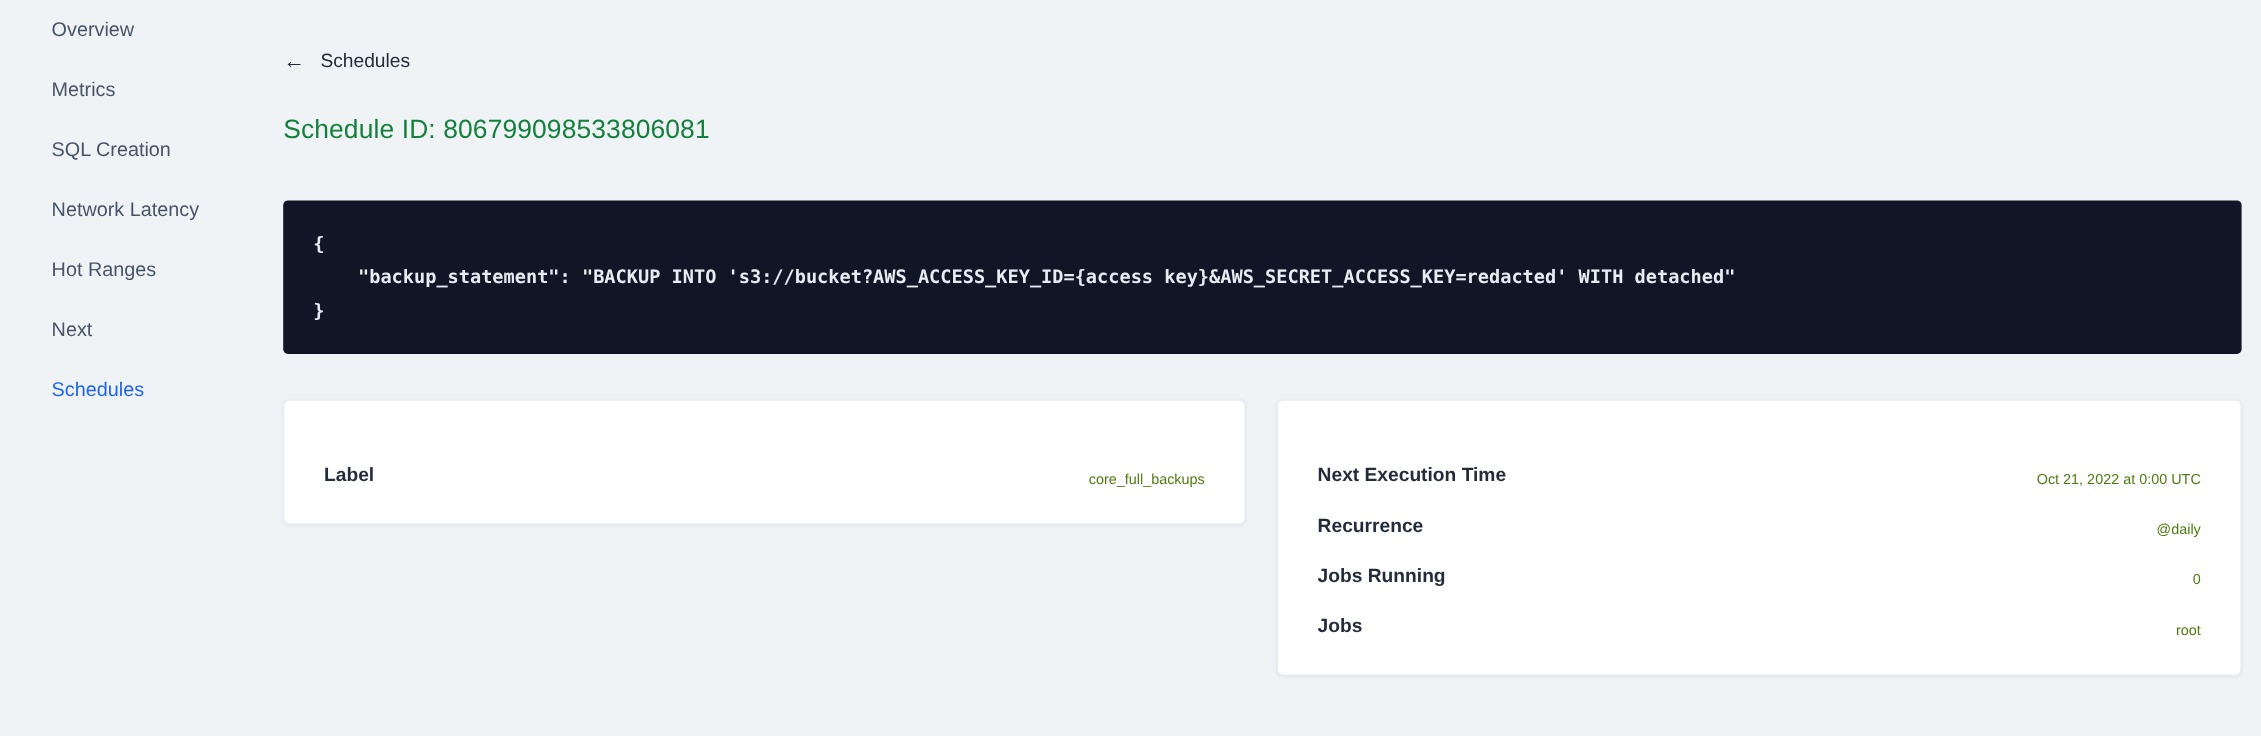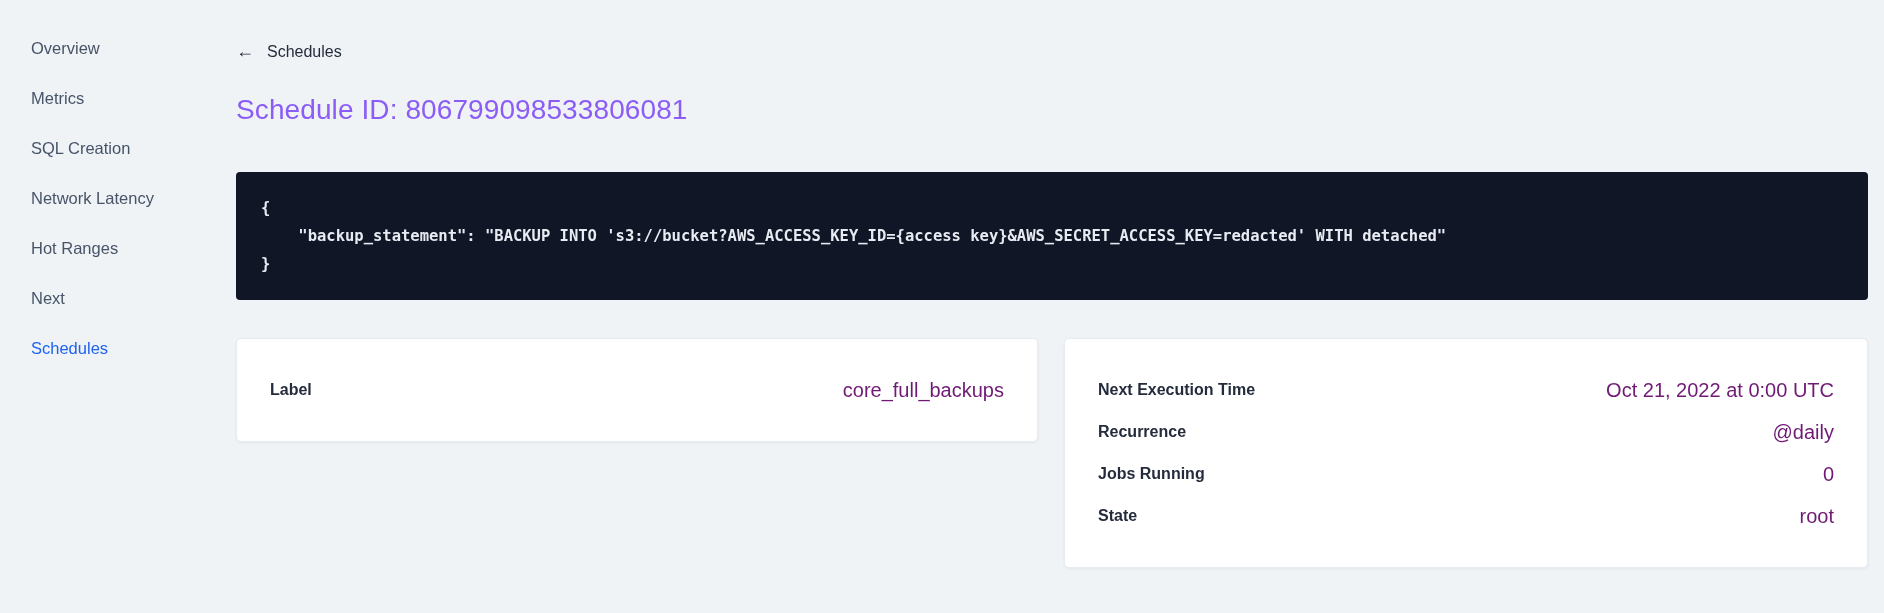--- a/index.html
+++ b/index.html
@@ -7,22 +7,21 @@
     width: 1884px; height: 613px;
     font-family: "Liberation Sans", sans-serif;
     background: #eff3f6;
     overflow: hidden;
     color: #242c3c;
   }
   .page { position: relative; width: 1884px; height: 613px; }
 
   
   .sidebar {
-    position: absolute; left: 0; top: 0; width: 236px; height: 613px;
-    padding-top: 23px;
+    position: absolute; left: 12px; top: 0; width: 236px; height: 613px;
   }
   .sidebar ul { list-style: none; }
   .sidebar li {
     height: 50px; display: flex; align-items: center;
     padding-left: 31px;
     font-size: 16.5px; color: #475468;
     cursor: pointer;
   }
   .sidebar li.active { color: #1f63f0; }
 
@@ -31,21 +30,21 @@
     position: absolute; left: 236px; top: 0; width: 1632px; height: 613px;
   }
   .back-link {
     margin-top: 43px;
     display: inline-flex; align-items: center; gap: 13px;
     font-size: 16px; color: #242c3c; cursor: pointer;
   }
   .back-link .arrow { font-size: 18px; line-height: 1; position: relative; top: -1px; }
   .page-title {
     margin-top: 32px;
-    font-size: 28px; font-weight: 400; color: #8b5cf6;
+    font-size: 22px; font-weight: 400; color: #15803d;
     letter-spacing: 0.1px;
   }
   .code-block {
     margin-top: 46px;
     width: 1632px;
     background: #101626;
     border-radius: 4px;
     padding: 22px 25px;
     font-family: "DejaVu Sans Mono", "Liberation Mono", monospace;
     font-size: 15.5px; font-weight: bold;
@@ -63,24 +62,24 @@
     background: #ffffff;
     border: 1px solid #e7ecf2;
     border-radius: 5px;
     box-shadow: 0 1px 3px rgba(30, 41, 64, 0.06);
     padding: 30px 33px;
   }
   .card.left  { width: 802px; }
   .card.right { width: 804px; }
   .card-row {
     height: 42px;
-    display: flex; align-items: center; justify-content: space-between;
+    display: flex; align-items: flex-end; justify-content: space-between;
   }
   .card-row .k { font-weight: bold; font-size: 16px; color: #242c3c; }
-  .card-row .v { font-size: 20px; color: #701a75; text-align: right; }
+  .card-row .v { font-size: 12px; color: #4d7c0f; text-align: right; }
 </style>
 </head>
 <body>
 
 <div class="page">
 
   <nav class="sidebar">
     <ul>
       <li>Overview</li>
       <li>Metrics</li>
@@ -121,20 +120,20 @@
         </div>
         <div class="card-row">
           <span class="k">Recurrence</span>
           <span class="v">@daily</span>
         </div>
         <div class="card-row">
           <span class="k">Jobs Running</span>
           <span class="v">0</span>
         </div>
         <div class="card-row">
-          <span class="k">State</span>
+          <span class="k">Jobs</span>
           <span class="v">root</span>
         </div>
       </section>
 
     </div>
   </main>
 </div>
 
 </body></html>

